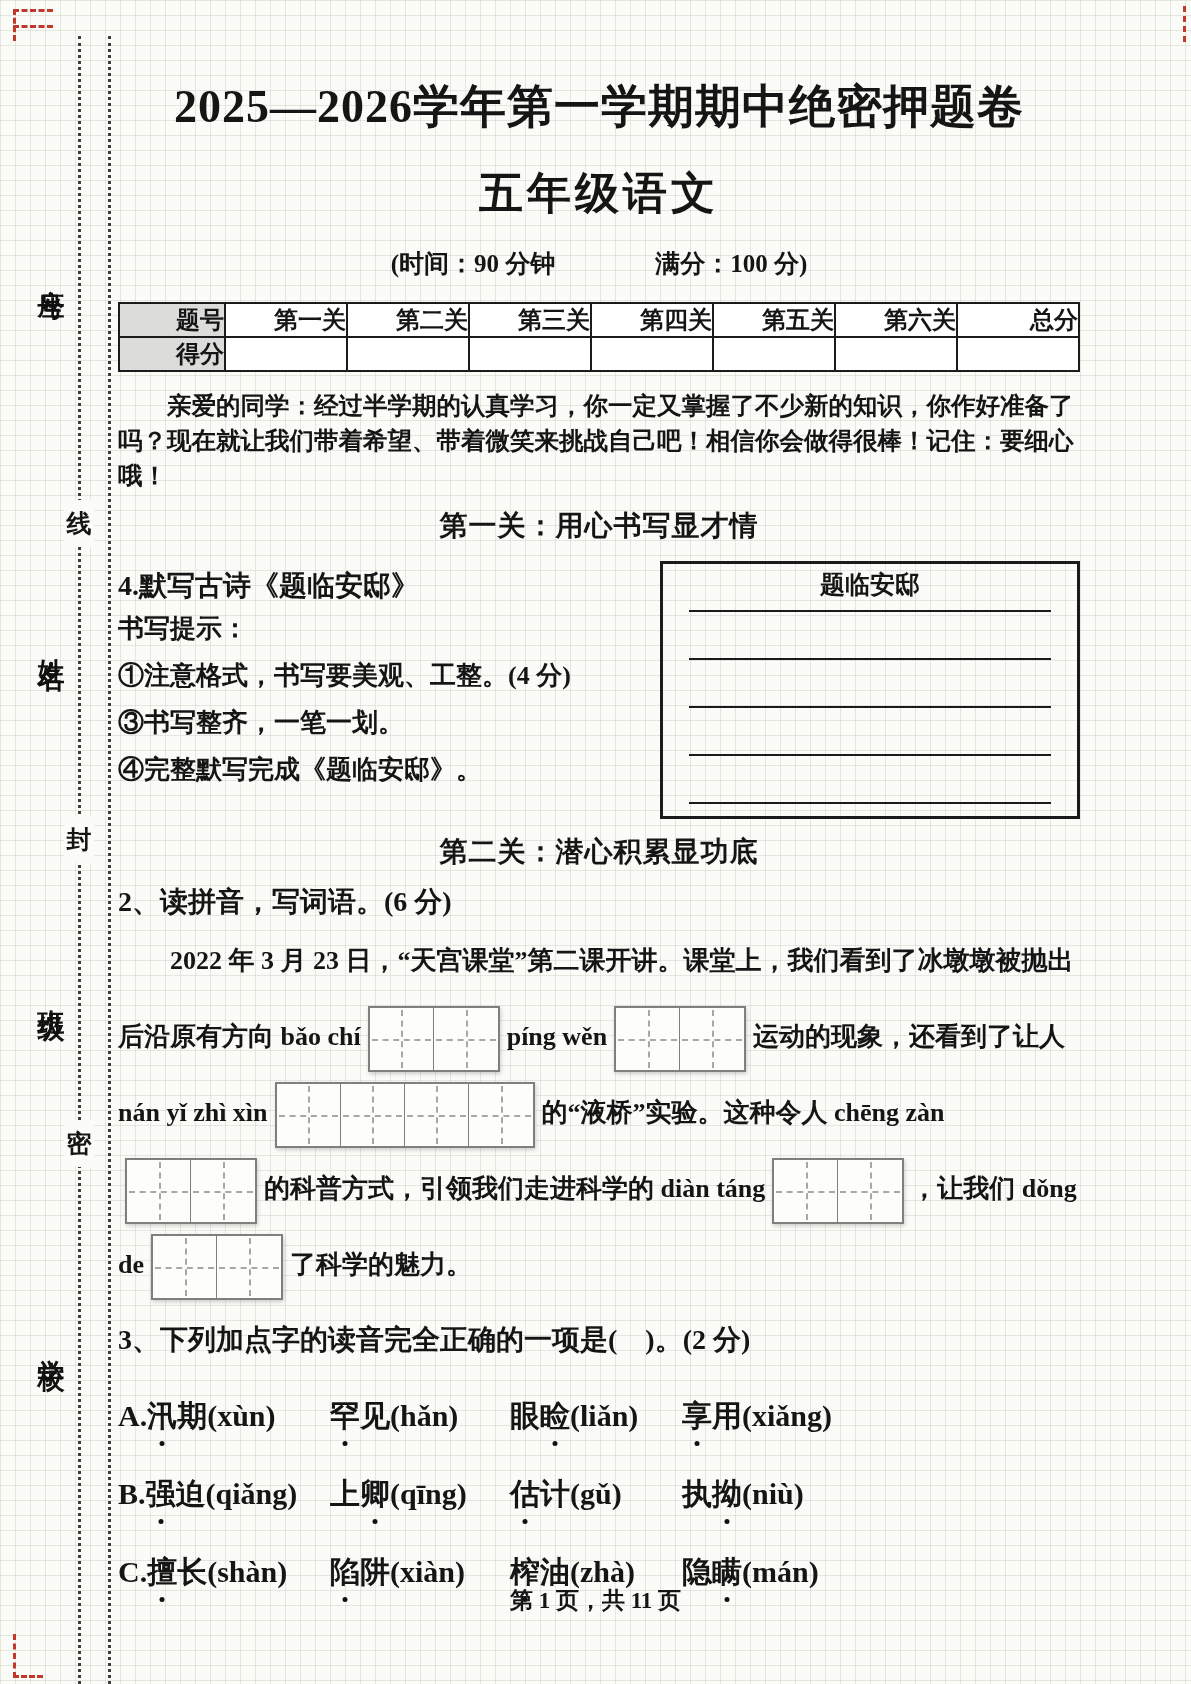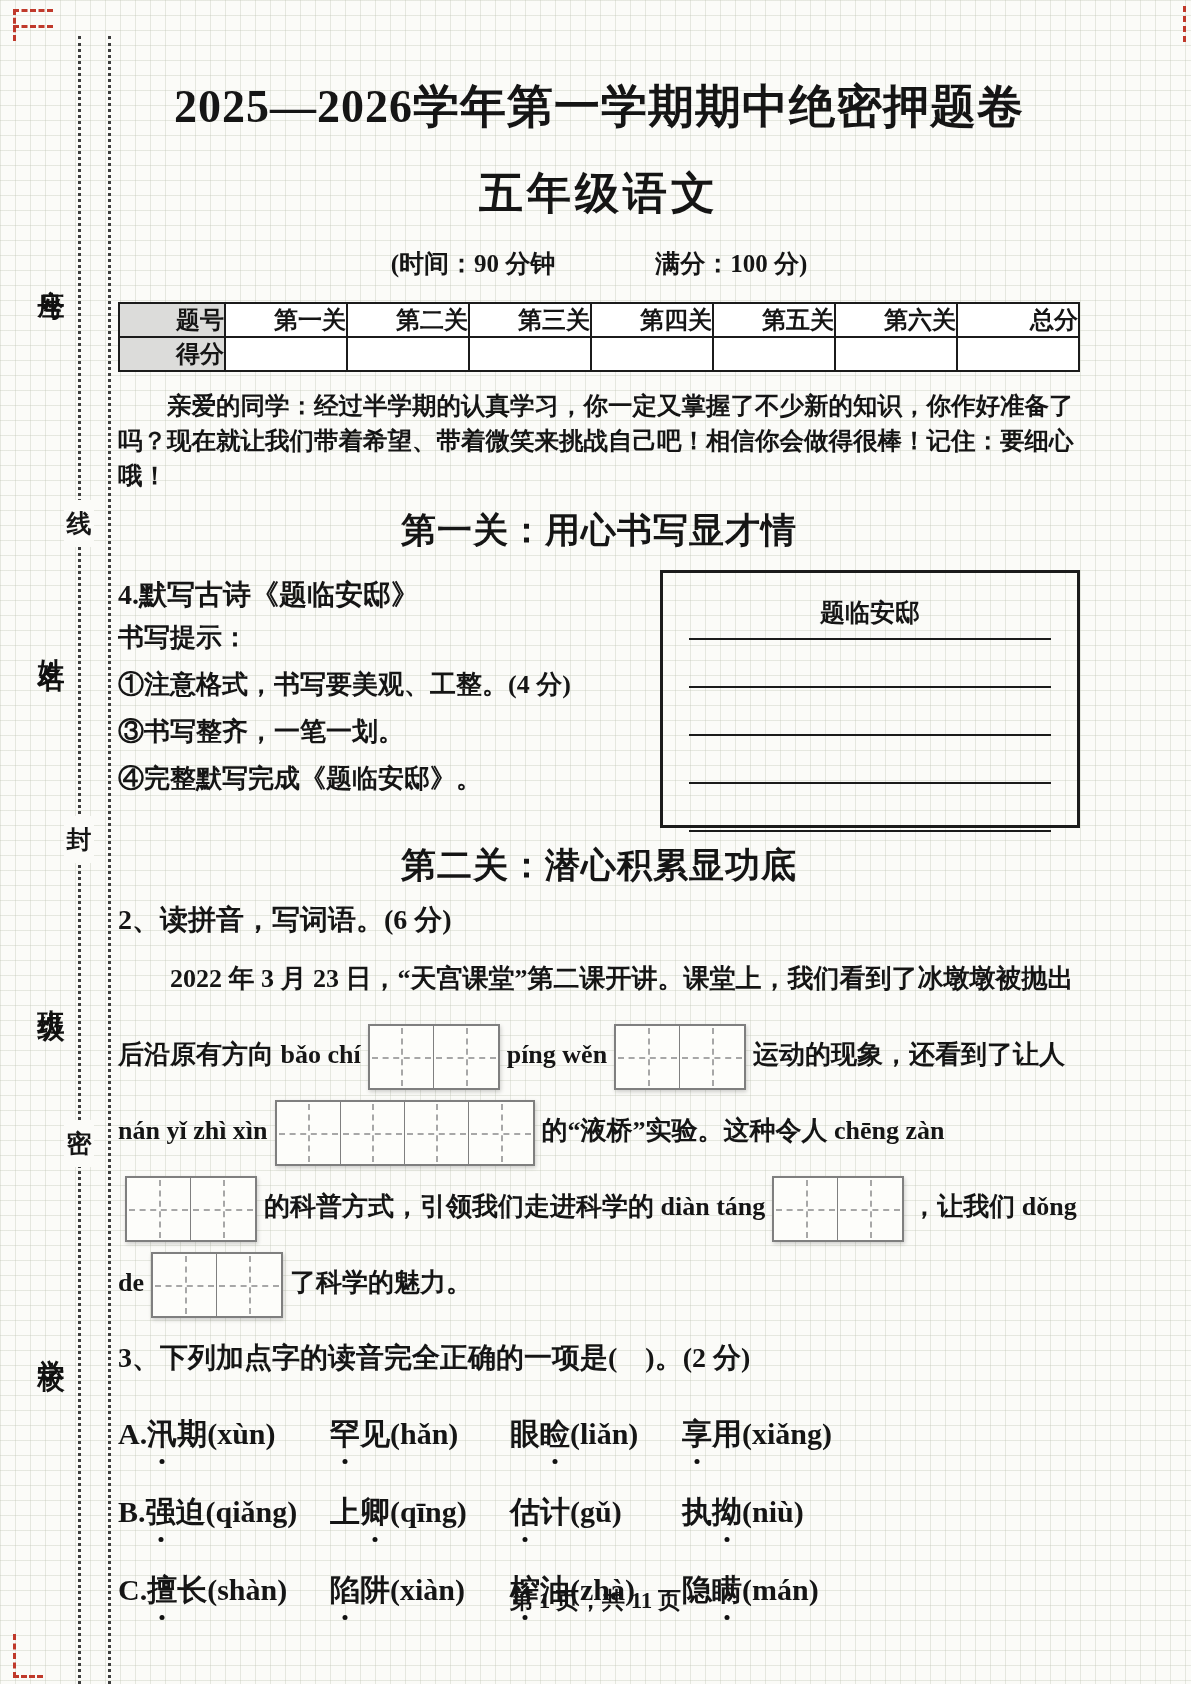--- a/index.html
+++ b/index.html
@@ -49,29 +49,29 @@
   table.score-table td {
     border:2px solid #1b1b1b; height:34px;
     text-align:right; font-size:24px; font-weight:700;
     background:#ffffff;
   }
   table.score-table td:first-child { width:106px; }
   table.score-table td.shade { background:#dcdcda; }
 
   .intro { margin-top:16px; font-size:24.5px; line-height:35px; text-indent:2em; font-weight:600; }
 
-  .sec { text-align:center; font-size:35px; font-weight:800; margin-top:14px; letter-spacing:1px; }
+  .sec { text-align:center; font-size:28px; font-weight:800; margin-top:14px; letter-spacing:1px; }
 
   .q1row { display:flex; gap:14px; margin-top:10px; }
   .q1left { width:528px; }
   .qtitle { font-size:28px; font-weight:800; margin-top:12px; }
   .tips-label, .tip-line { font-size:26px; font-weight:600; line-height:47px; }
   .write-box {
     flex:1; height:258px; margin-top:6px;
-    border:3px solid #1b1b1b; padding:23px 26px 0;
+    border:3px solid #1b1b1b; padding:4px 26px 0;
     background:transparent;
   }
   .wb-title { text-align:center; font-size:25px; font-weight:800; padding-bottom:9px; border-bottom:2px solid #1b1b1b; }
   .wb-line { height:48px; border-bottom:2px solid #1b1b1b; }
   .wb-line:last-child { border-bottom-width:2px; }
 
   .q2para { font-size:26px; font-weight:600; line-height:76px; text-indent:2em; margin-top:2px; }
   .pbox {
     display:inline-flex; vertical-align:middle;
     border:2px solid #7f7f7f; background:#fdfdfa;

